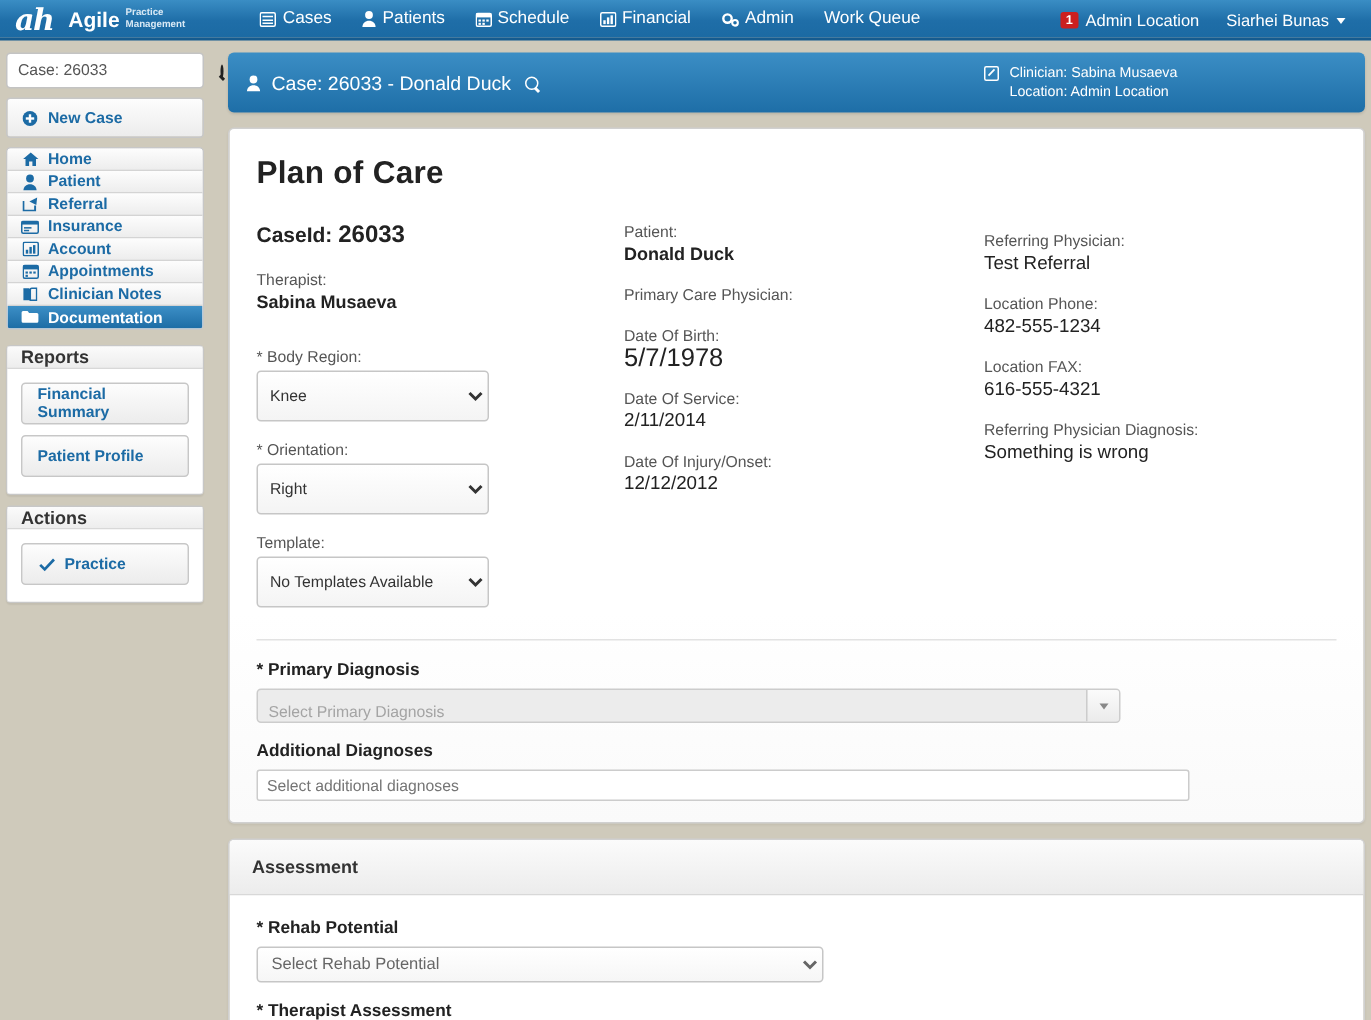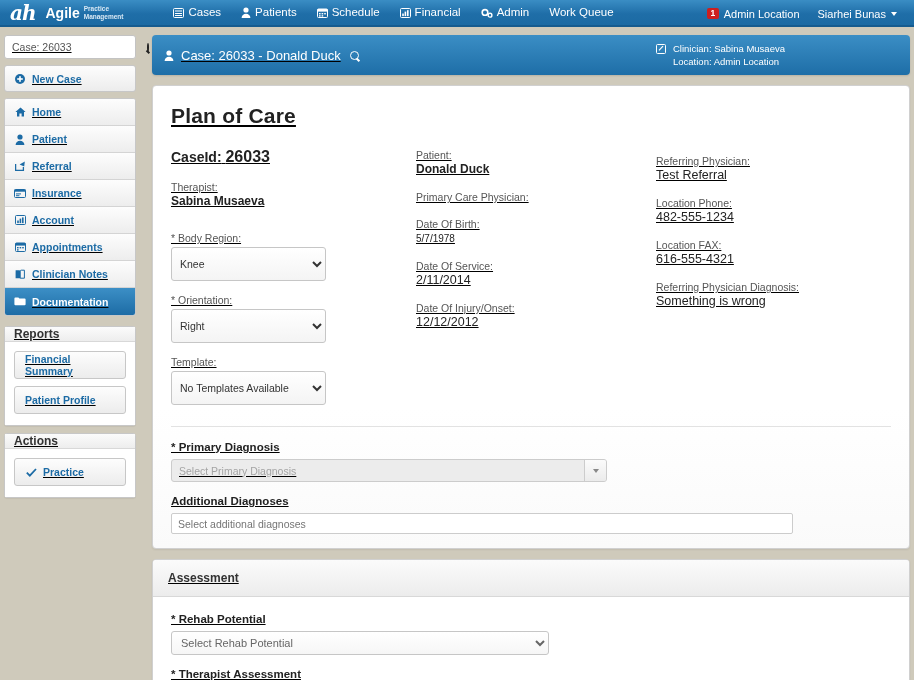--- a/index.html
+++ b/index.html
@@ -79,21 +79,21 @@
     color: #fff; font-size: 11px; padding: 0 9px;
     display: flex; align-items: center; cursor: pointer;
   }
   .caret-down {
     display:inline-block; margin-left:5px;
     width:0;height:0;border-left:3.5px solid transparent;
     border-right:3.5px solid transparent;border-top:4px solid #fff;
   }
 
   
-  .page { display: flex; height: 653px; text-decoration: underline; }
+  .page { display: flex; height: 653px; }
   .sidebar { width: 142px; flex: 0 0 142px; padding: 8px 6px 0 4px; }
   .content { flex: 1; padding: 8px 4px 0 10px; }
 
   
   .panel {
     background: #fff;
     border: 1px solid #c7c7c7;
     border-radius: 3px;
     margin-bottom: 7px;
     box-shadow: 0 1px 1px rgba(0,0,0,.06);
@@ -121,21 +121,21 @@
     display: flex; align-items: center;
     background: linear-gradient(to bottom,#fdfdfd 0%,#ececec 100%);
     border: 1px solid #c7c7c7; border-radius: 3px;
     height: 27px; padding: 0 9px;
     font-size: 10.5px; font-weight: bold; color: #1c6ba5;
     cursor: pointer; margin-bottom: 6px;
   }
   .sb-menu { background:#fff; border:1px solid #c7c7c7; border-radius:3px; margin-bottom:10px; overflow:hidden; }
   .sb-item {
     display:flex; align-items:center;
-    height: 27px; padding: 0 9px;
+    height: 15px; padding: 0 9px;
     font-size: 10.5px; font-weight: bold; color:#1c6ba5;
     background: linear-gradient(to bottom,#fdfdfd 0%,#ededed 100%);
     border-bottom: 1px solid #d4d4d4;
     cursor: pointer;
   }
   .sb-item:last-child { border-bottom: 0; }
   .sb-item.active {
     background: linear-gradient(to bottom,#3c8fc6 0%,#1d6ca5 100%);
     color: #fff;
   }
@@ -207,22 +207,22 @@
     border:1px solid #c6c6c6; border-radius:3px;
     background: linear-gradient(to bottom,#ffffff 0%,#f4f4f4 100%);
     font-size: 10.5px; color:#333; padding: 0 4px;
     font-family:"Liberation Sans", sans-serif;
     outline:none;
   }
   .divider { height:1px; background:#e2e2e2; margin: 8px 0 14px; }
 
   .fld-lbl-b { font-size: 11.5px; font-weight:bold; color:#222; display:block; margin-bottom: 6px; }
   .sel2 {
-    display:flex; align-items:center;
-    width: 436px; height: 23px;
+    display:flex; align-items:flex-end;
+    width: 576px; height: 23px;
     border:1px solid #ccc; border-radius:3px;
     background:#ececec;
     overflow:hidden;
   }
   .sel2 .txt { flex:1; font-size:10.5px; color:#a4a4a4; padding: 0 7px; }
   .sel2 .arrow {
     width: 22px; height: 100%;
     border-left: 1px solid #ccc;
     background: linear-gradient(to bottom,#fbfbfb 0%,#ebebeb 100%);
     display:flex; align-items:center; justify-content:center;
@@ -543,21 +543,21 @@
             <div class="fgroup">
               <span class="fl" style="display:block">Patient:</span>
               <span class="fv" style="display:block">Donald Duck</span>
             </div>
             <div class="fgroup">
               <span class="fl" style="display:block">Primary Care Physician:</span>
               <span class="fv" style="display:block"></span>
             </div>
             <div class="fgroup">
               <span class="fl" style="display:block">Date Of Birth:</span>
-              <span class="fv" style="display:block;font-weight:normal;font-size:10px">5/7/1978</span>
+              <span class="fv" style="display:block;font-weight:normal;font-size:17px">5/7/1978</span>
             </div>
             <div class="fgroup">
               <span class="fl" style="display:block">Date Of Service:</span>
               <span class="fv" style="display:block;font-weight:normal;font-size:12.5px">2/11/2014</span>
             </div>
             <div class="fgroup">
               <span class="fl" style="display:block">Date Of Injury/Onset:</span>
               <span class="fv" style="display:block;font-weight:normal;font-size:12.5px">12/12/2012</span>
             </div>
           </div>

